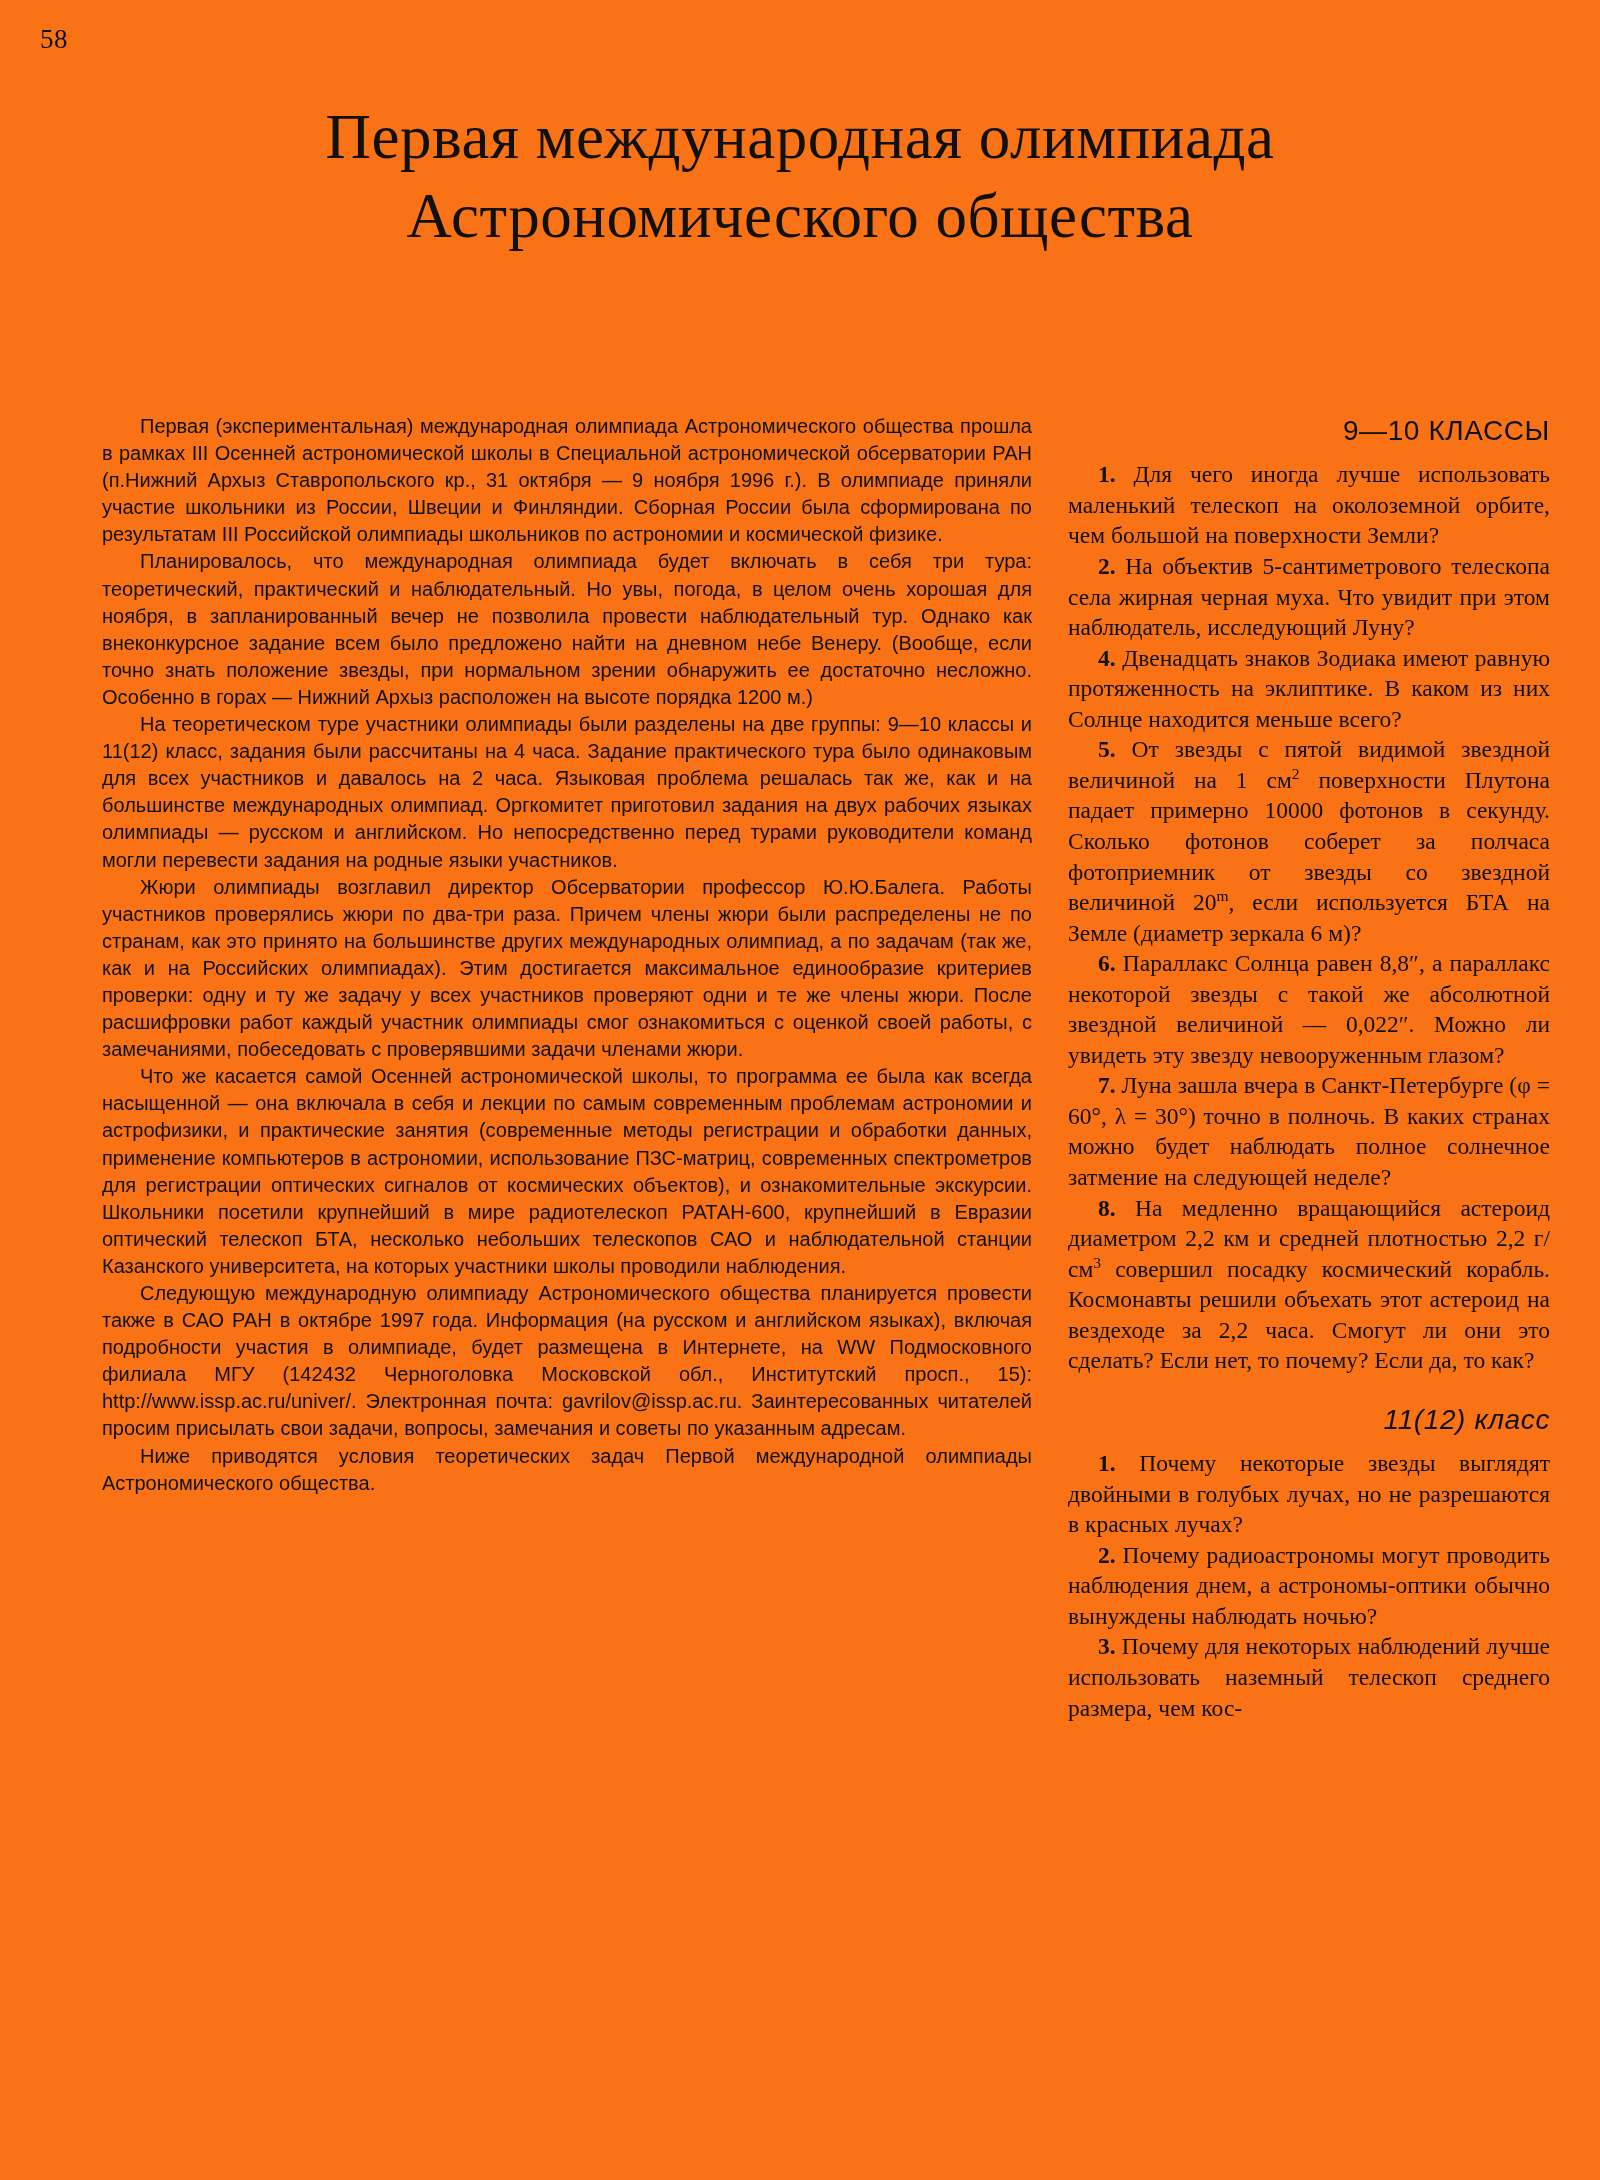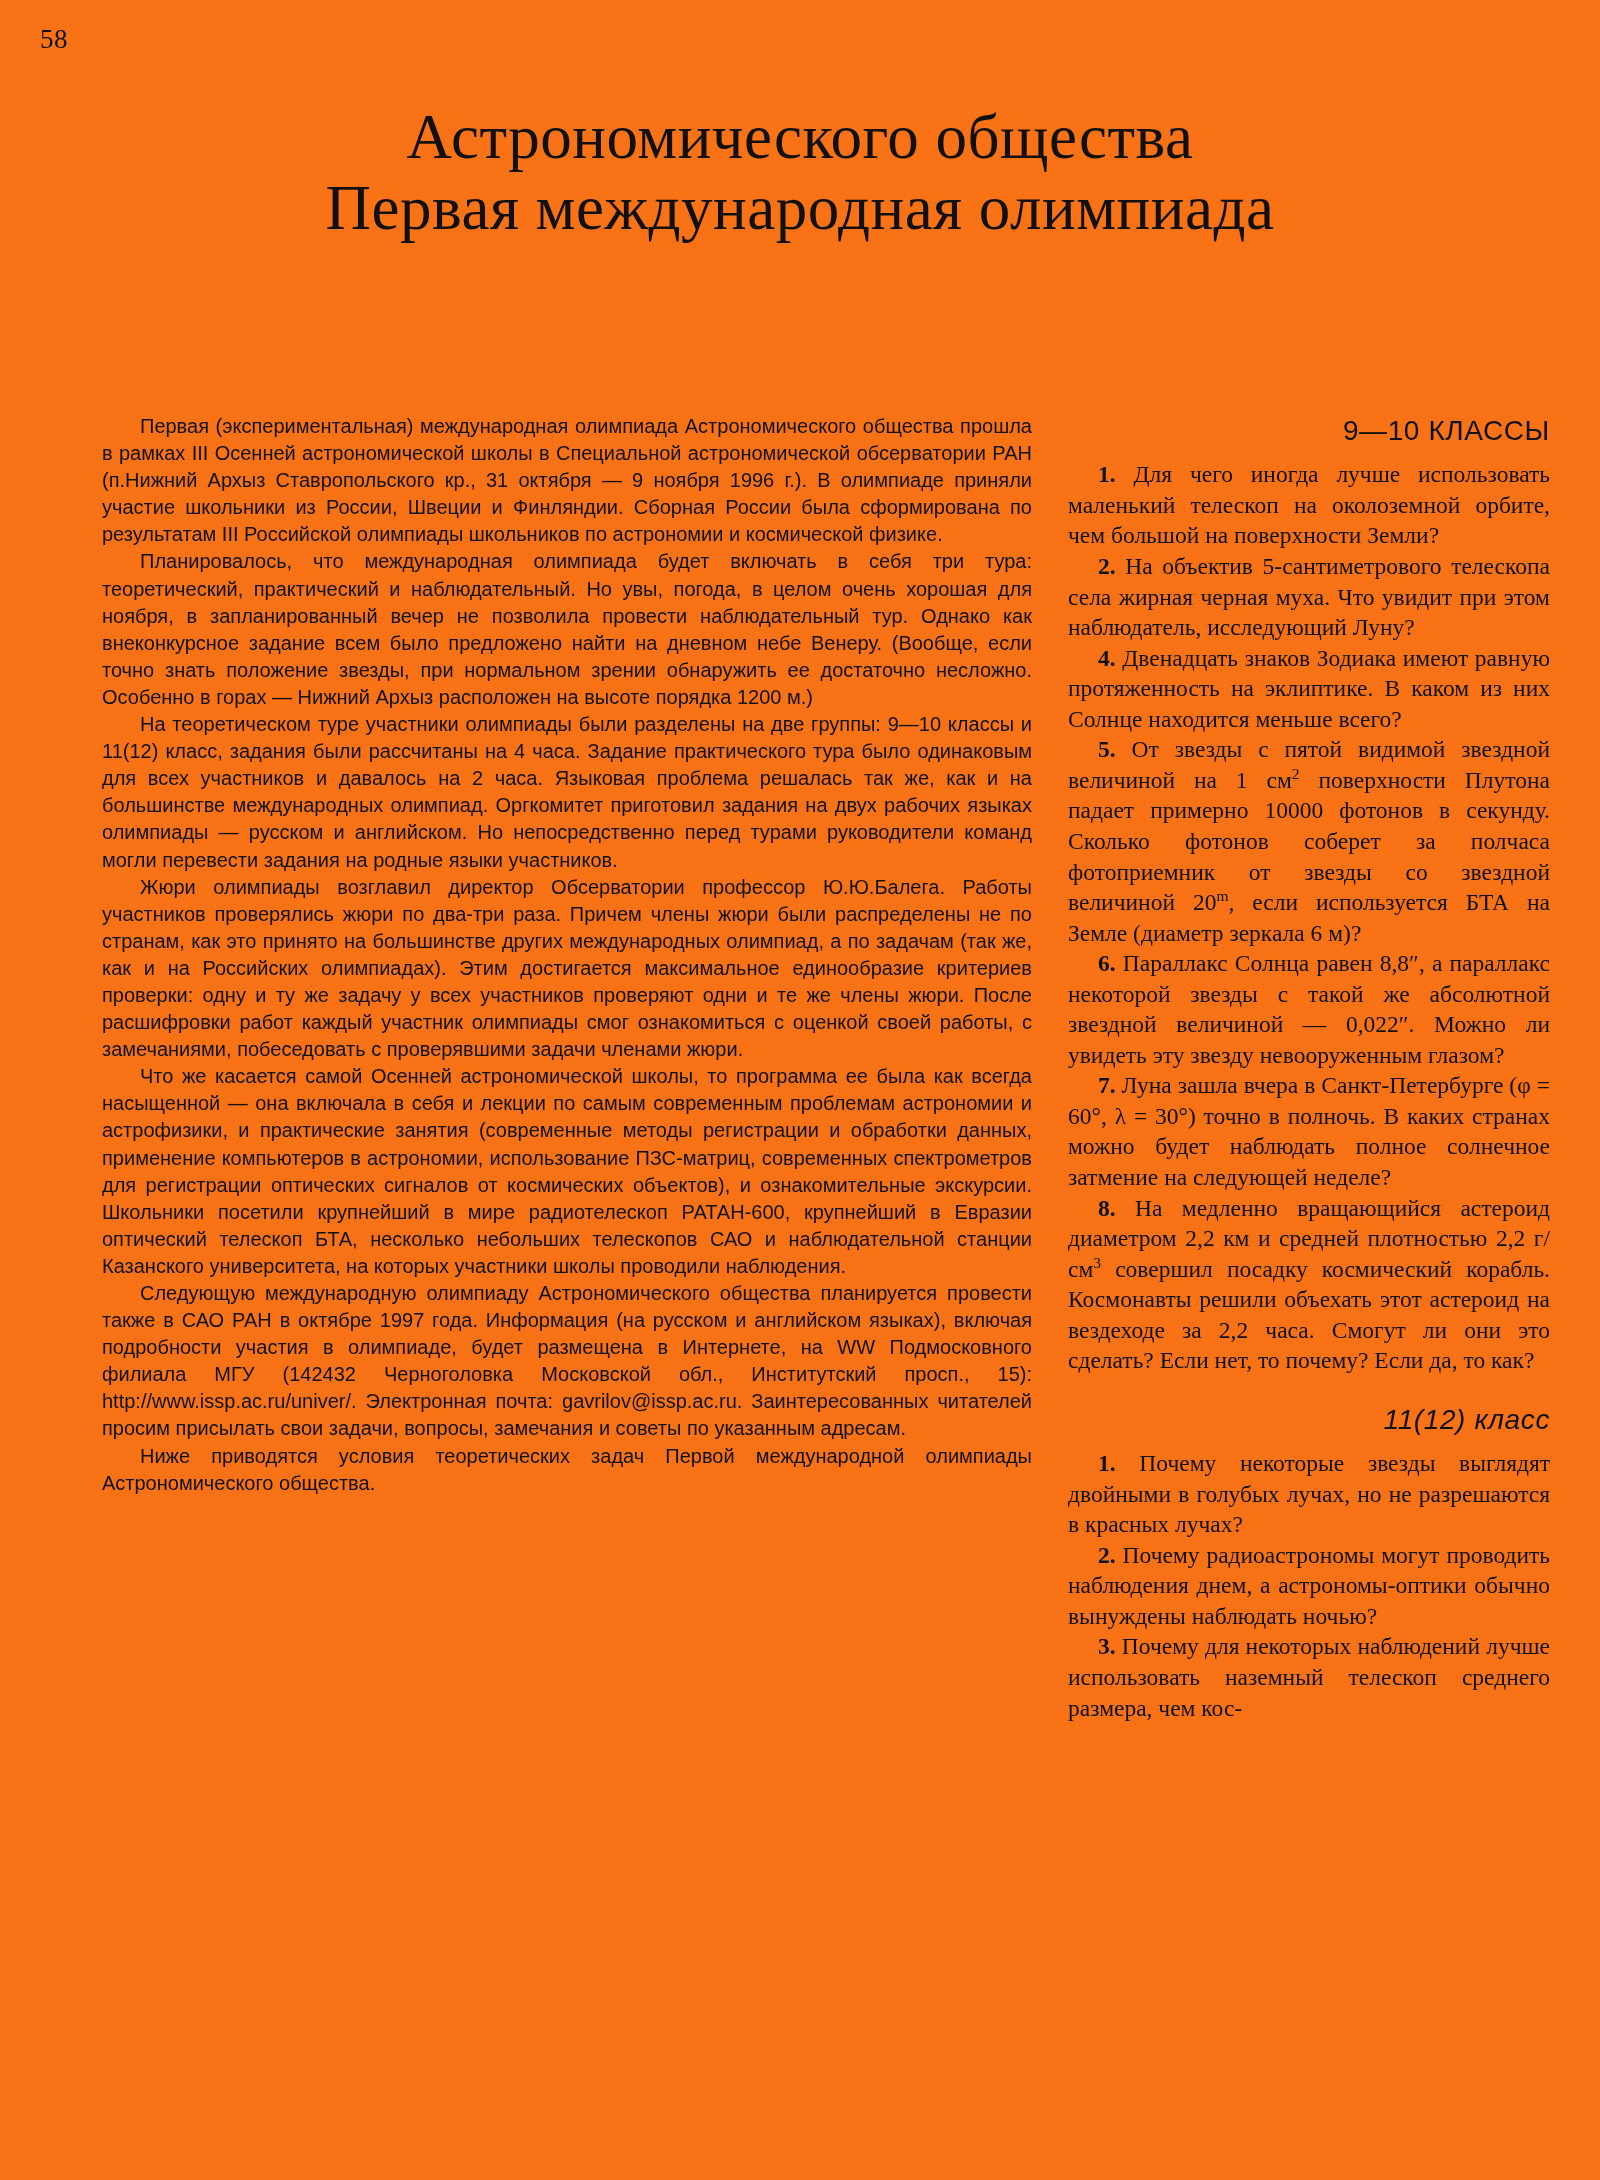--- a/index.html
+++ b/index.html
@@ -136,22 +136,22 @@
 <body>
 
 <div class="page">
   <div class="page-inner">
 
     <div class="running-head">
       <div class="folio">58</div>
     </div>
 
     <div class="title-block">
+      <div class="title-line">Первая международная олимпиада</div>
       <div class="title-line second">Астрономического общества</div>
-      <div class="title-line">Первая международная олимпиада</div>
     </div>
 
     <div class="columns">
 
       <div class="col col-left intro">
         <p>Первая (экспериментальная) международная олимпиада Астрономического общества прошла в рамках III Осенней астрономической школы в Специальной астрономической обсерватории РАН (п.Нижний Архыз Ставропольского кр., 31 октября — 9 ноября 1996 г.). В олимпиаде приняли участие школьники из России, Швеции и Финляндии. Сборная России была сформирована по результатам III Российской олимпиады школьников по астрономии и космической физике.</p>
         <p>Планировалось, что международная олимпиада будет включать в себя три тура: теоретический, практический и наблюдательный. Но увы, погода, в целом очень хорошая для ноября, в запланированный вечер не позволила провести наблюдательный тур. Однако как внеконкурсное задание всем было предложено найти на дневном небе Венеру. (Вообще, если точно знать положение звезды, при нормальном зрении обнаружить ее достаточно несложно. Особенно в горах — Нижний Архыз расположен на высоте порядка 1200 м.)</p>
         <p>На теоретическом туре участники олимпиады были разделены на две группы: 9—10 классы и 11(12) класс, задания были рассчитаны на 4 часа. Задание практического тура было одинаковым для всех участников и давалось на 2 часа. Языковая проблема решалась так же, как и на большинстве международных олимпиад. Оргкомитет приготовил задания на двух рабочих языках олимпиады — русском и английском. Но непосредственно перед турами руководители команд могли перевести задания на родные языки участников.</p>
         <p>Жюри олимпиады возглавил директор Обсерватории профессор Ю.Ю.Балега. Работы участников проверялись жюри по два-три раза. Причем члены жюри были распределены не по странам, как это принято на большинстве других международных олимпиад, а по задачам (так же, как и на Российских олимпиадах). Этим достигается максимальное единообразие критериев проверки: одну и ту же задачу у всех участников проверяют одни и те же члены жюри. После расшифровки работ каждый участник олимпиады смог ознакомиться с оценкой своей работы, с замечаниями, побеседовать с проверявшими задачи членами жюри.</p>
         <p>Что же касается самой Осенней астрономической школы, то программа ее была как всегда насыщенной — она включала в себя и лекции по самым современным проблемам астрономии и астрофизики, и практические занятия (современные методы регистрации и обработки данных, применение компьютеров в астрономии, использование ПЗС-матриц, современных спектрометров для регистрации оптических сигналов от космических объектов), и ознакомительные экскурсии. Школьники посетили крупнейший в мире радиотелескоп РАТАН-600, крупнейший в Евразии оптический телескоп БТА, несколько небольших телескопов САО и наблюдательной станции Казанского университета, на которых участники школы проводили наблюдения.</p>

